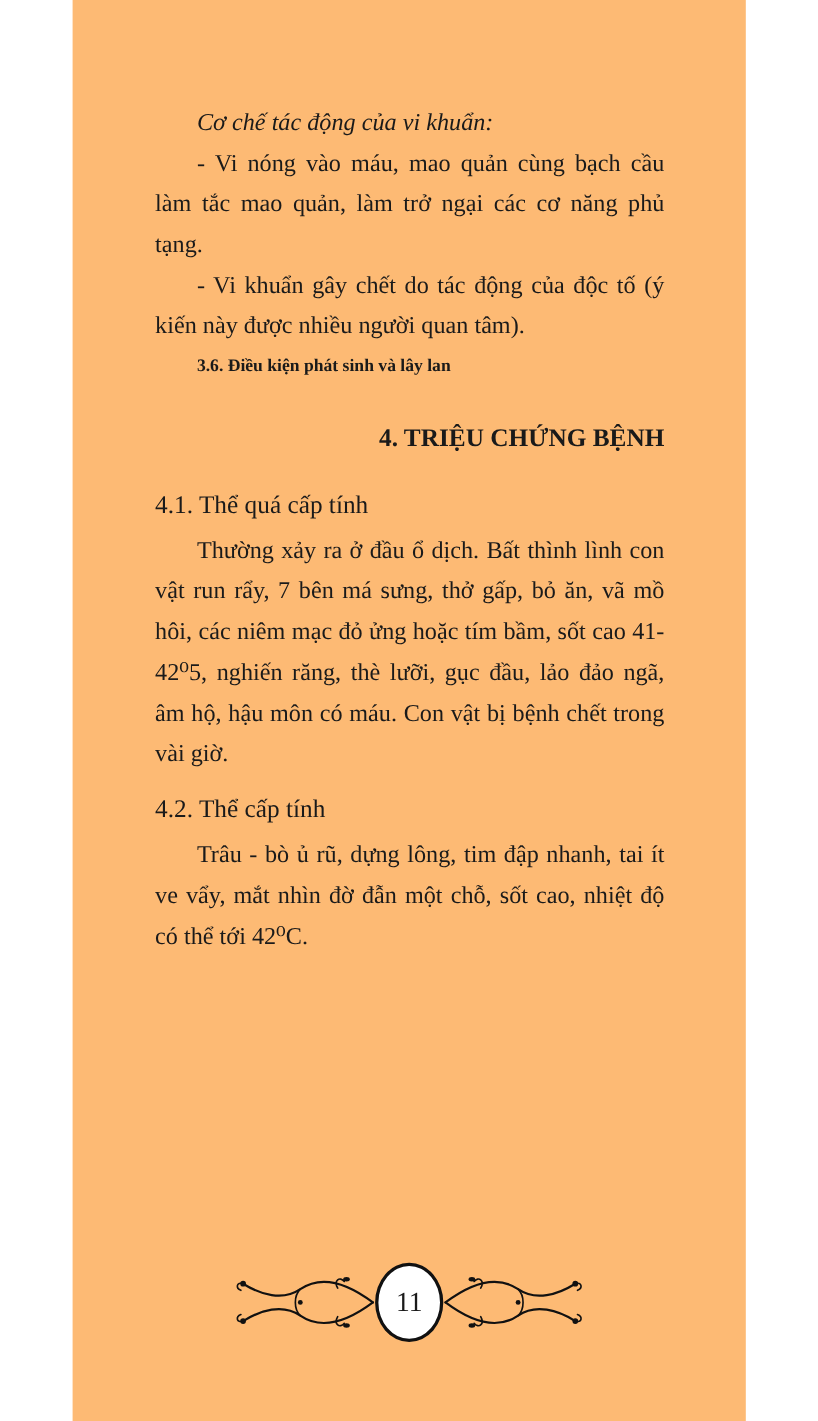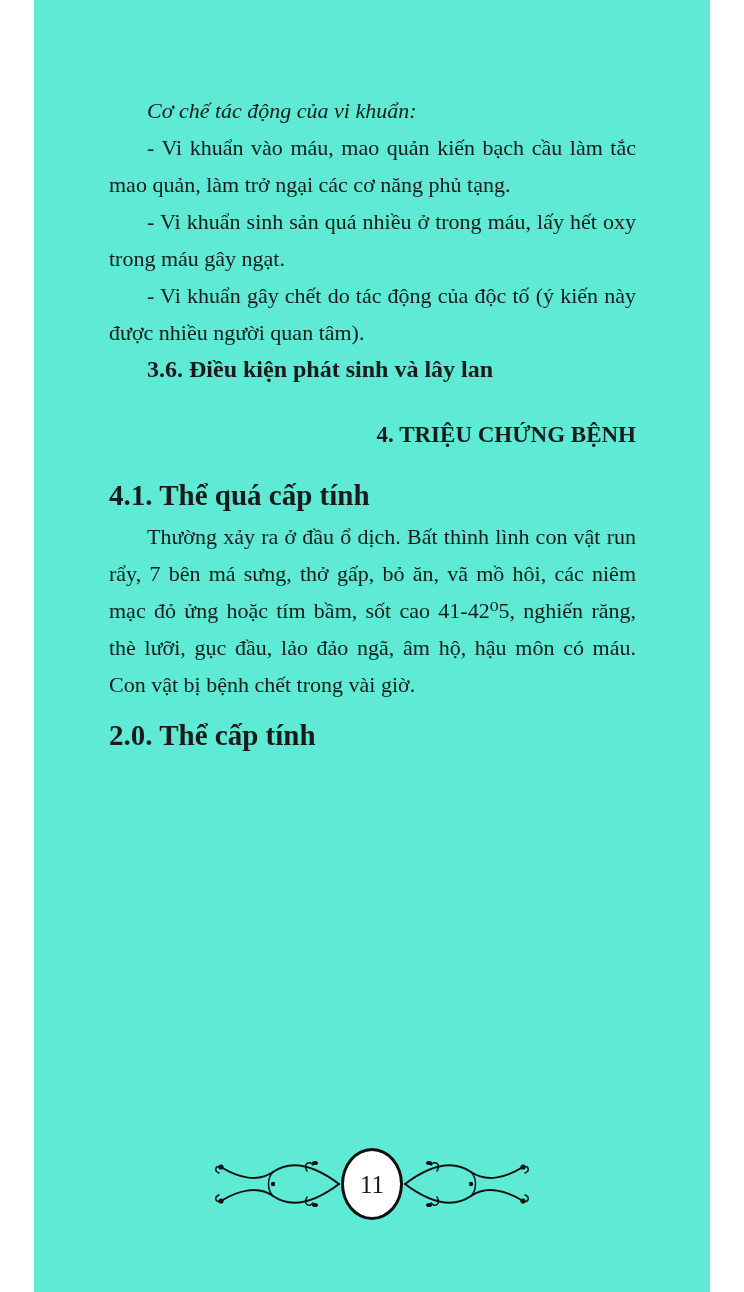--- a/index.html
+++ b/index.html
@@ -2,24 +2,24 @@
 <html><head>
 <meta charset="utf-8">
 <style>
   html, body {
     margin: 0;
     padding: 0;
     background: #ffffff;
   }
   .page {
     position: relative;
-    width: 676px;
+    width: 612px;
     height: 1292px;
     margin: 0 auto;
-    background: #5eead4;
+    background: #fdba74;
     box-sizing: border-box;
     padding: 92px 74px 0 75px;
     font-family: "Liberation Serif", "DejaVu Serif", serif;
     color: #1a1a1a;
     font-size: 22px;
     line-height: 37px;
     overflow: hidden;
   }
   .para {
     margin: 0;
@@ -27,36 +27,36 @@
     text-indent: 38px;
   }
   .italic {
     font-style: italic;
     text-align: left;
   }
   .h-sub {
     margin: 0;
     font-weight: bold;
     text-indent: 38px;
-    font-size: 24px;
+    font-size: 16px;
     line-height: 37px;
   }
   .h-center {
     margin: 28px 0 24px 0;
     font-weight: bold;
     text-align: right;
     text-indent: 0;
     font-size: 23px;
     line-height: 37px;
   }
   .h-left {
     margin: 14px 0 4px 0;
-    font-weight: bold;
+    font-weight: normal;
     text-indent: 0;
-    font-size: 29px;
+    font-size: 23px;
     line-height: 37px;
   }
   .footer {
     position: absolute;
     top: 1148px;
     left: 0;
     right: 0;
     display: flex;
     justify-content: center;
     align-items: center;
@@ -80,32 +80,32 @@
   .flourish.right {
     transform: scaleX(-1);
   }
 </style>
 </head>
 <body>
 
 <div class="page">
 
   <p class="para italic">Cơ chế tác động của vi khuẩn:</p>
-  <p class="para">- Vi khuẩn vào máu, mao quản kiến bạch cầu làm tắc mao quản, làm trở ngại các cơ năng phủ tạng.</p>
-  <p class="para">- Vi khuẩn sinh sản quá nhiều ở trong máu, lấy hết oxy trong máu gây ngạt.</p>
+  <p class="para">- Vi nóng vào máu, mao quản cùng bạch cầu làm tắc mao quản, làm trở ngại các cơ năng phủ tạng.</p>
   <p class="para">- Vi khuẩn gây chết do tác động của độc tố (ý kiến này được nhiều người quan tâm).</p>
 
   <h3 class="h-sub">3.6. Điều kiện phát sinh và lây lan</h3>
 
   <h2 class="h-center">4. TRIỆU CHỨNG BỆNH</h2>
 
   <h3 class="h-left">4.1. Thể quá cấp tính</h3>
   <p class="para">Thường xảy ra ở đầu ổ dịch. Bất thình lình con vật run rẩy, 7 bên má sưng, thở gấp, bỏ ăn, vã mồ hôi, các niêm mạc đỏ ửng hoặc tím bầm, sốt cao 41-42⁰5, nghiến răng, thè lưỡi, gục đầu, lảo đảo ngã, âm hộ, hậu môn có máu. Con vật bị bệnh chết trong vài giờ.</p>
 
-  <h3 class="h-left">2.0. Thể cấp tính</h3>
+  <h3 class="h-left">4.2. Thể cấp tính</h3>
+  <p class="para">Trâu - bò ủ rũ, dựng lông, tim đập nhanh, tai ít ve vẩy, mắt nhìn đờ đẫn một chỗ, sốt cao, nhiệt độ có thể tới 42⁰C.</p>
 
   <div class="footer">
     <svg class="flourish left" width="130" height="70" viewBox="0 0 130 70" aria-hidden="true">
       <g fill="none" stroke="#111111" stroke-width="2" stroke-linecap="round">
         <path d="M128,35 C100,14 78,12 62,23 C46,34 26,28 10,18"></path>
         <path d="M128,35 C100,56 78,58 62,47 C46,36 26,42 10,52"></path>
         <path d="M62,23 C56,29 56,41 62,47" stroke-width="1.5"></path>
         <path d="M10,18 C4,16 3,22 8,24" stroke-width="1.5"></path>
         <path d="M10,52 C4,54 3,48 8,46" stroke-width="1.5"></path>
         <path d="M96,22 C92,15 98,11 102,16" stroke-width="1.5"></path>

